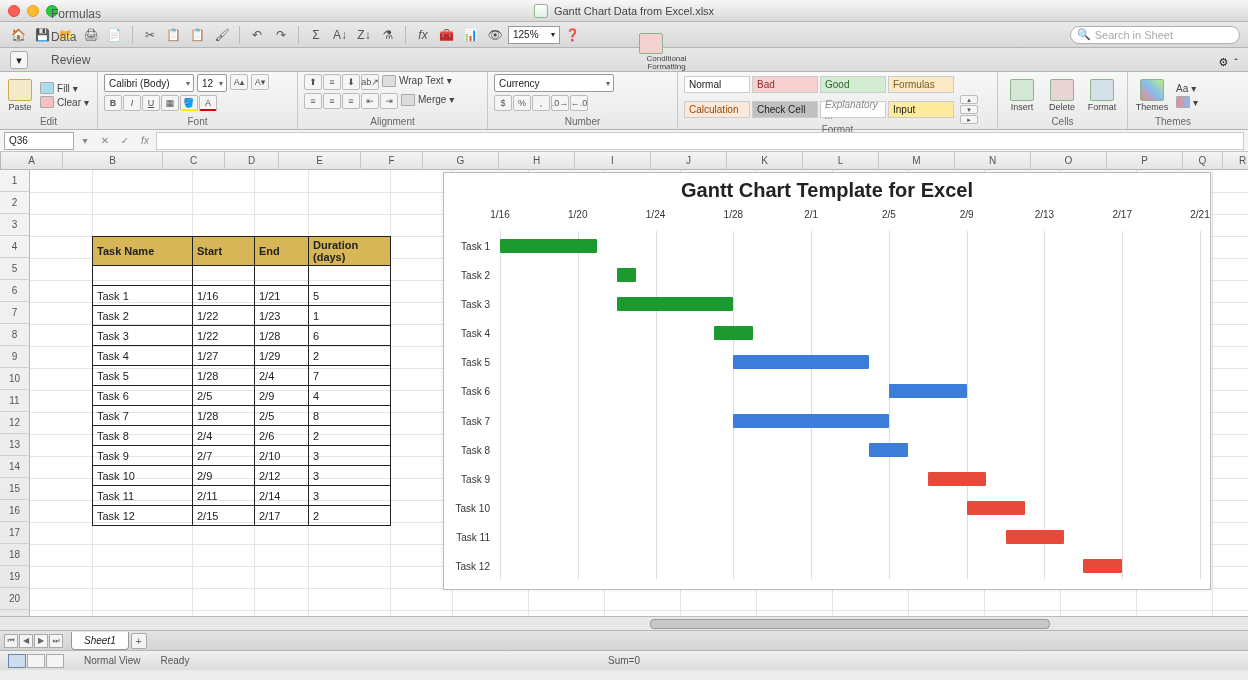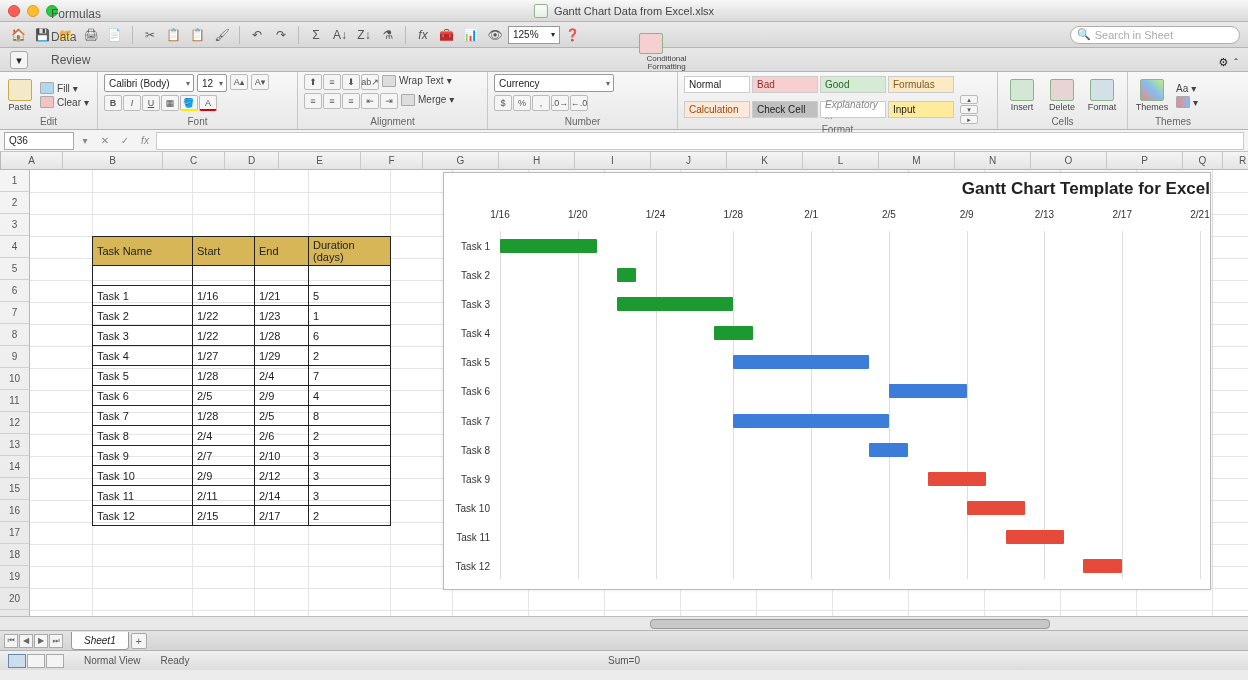--- a/index.html
+++ b/index.html
@@ -54,29 +54,29 @@
   .corner { width: 30px; height: 18px; border-right: 1px solid #b8b8b8; background: linear-gradient(#f0f0f0,#dcdcdc); }
   .ch { height: 18px; border-right: 1px solid #c8c8c8; text-align: center; font-size: 10px; color: #555; line-height: 18px; }
   .row-headers { position: absolute; top: 18px; left: 0; width: 30px; background: linear-gradient(#f4f4f4,#e8e8e8); }
   .rh { height: 22px; border-bottom: 1px solid #d0d0d0; border-right: 1px solid #b8b8b8; text-align: center; font-size: 10px; color: #555; line-height: 22px; }
   .grid { position: absolute; top: 18px; left: 30px; right: 0; bottom: 0; }
   .gridlines-v div { position: absolute; top: 0; bottom: 0; width: 1px; background: #e5e5e5; }
   .gridlines-h div { position: absolute; left: 0; right: 0; height: 1px; background: #e5e5e5; }
 
   .data-table { position: absolute; left: 62px; top: 66px; border-collapse: collapse; }
   .data-table th, .data-table td { border: 1px solid #222; padding: 2px 4px; font-size: 11px; text-align: left; height: 20px; }
-  .data-table th { background: #d6b656; font-weight: normal; }
+  .data-table th { background: #d6b656; font-weight: bold; }
   .data-table .blank-row td { height: 20px; }
   .c-task { width: 100px; }
   .c-start { width: 62px; }
   .c-end { width: 54px; }
   .c-dur { width: 82px; }
 
   .chart-box { position: absolute; left: 413px; top: 2px; width: 768px; height: 418px; background: #fff; border: 1px solid #bbb; box-shadow: 0 0 4px rgba(0,0,0,.1); }
-  .chart-title { text-align: right; font-size: 17px; font-weight: bold; padding: 6px 0 2px; }
+  .chart-title { text-align: center; font-size: 20px; font-weight: bold; padding: 6px 0 2px; }
   .plot { position: absolute; left: 56px; right: 10px; top: 58px; bottom: 10px; }
   .x-axis { position: absolute; left: 56px; right: 10px; top: 36px; height: 18px; }
   .x-tick { position: absolute; font-size: 10px; color: #333; transform: translateX(-50%); }
   .y-label { position: absolute; left: 0; width: 52px; text-align: right; font-size: 10px; color: #333; padding-right: 6px; transform: translateY(-50%); }
   .vgrid { position: absolute; top: 0; bottom: 0; width: 1px; background: #ddd; }
   .bar { position: absolute; height: 14px; border-radius: 1px; }
   .bar-green { background: #1d9a2f; }
   .bar-blue { background: #3b7dd8; }
   .bar-red { background: #e64a3b; }
 

